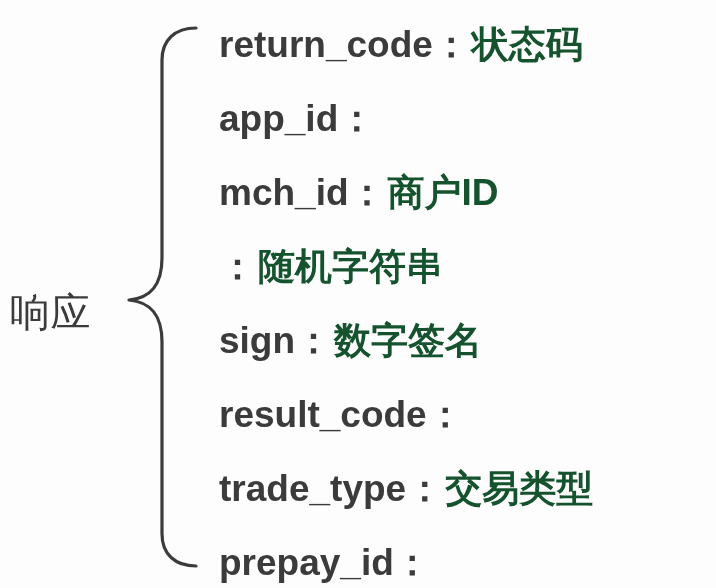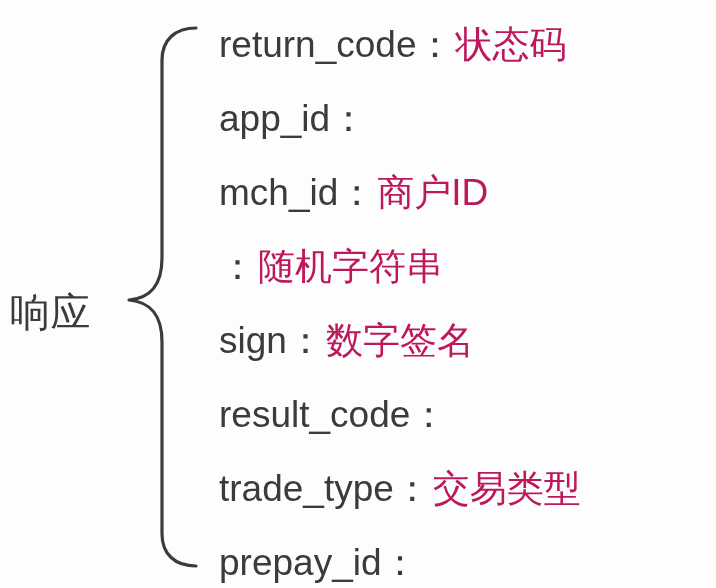--- a/index.html
+++ b/index.html
@@ -42,35 +42,36 @@
     position: absolute;
     left: 219px;
     top: 8px;
     width: 470px;
   }
   .item {
     height: 74px;
     display: flex;
     align-items: center;
     white-space: nowrap;
+    font-weight: bold;
   }
   .item-key {
     font-size: 37px;
     line-height: 44px;
     color: #3b3b3b;
   }
   .item-sep {
     font-size: 37px;
     line-height: 44px;
     color: #3b3b3b;
   }
   .item-value {
     font-size: 37px;
     line-height: 44px;
-    color: #be185d;
+    color: #14532d;
     margin-left: 2px;
     text-align: center;
   }
 </style>
 </head>
 <body>
 
 <div id="canvas">
 
   <div id="root-label">响应</div>

